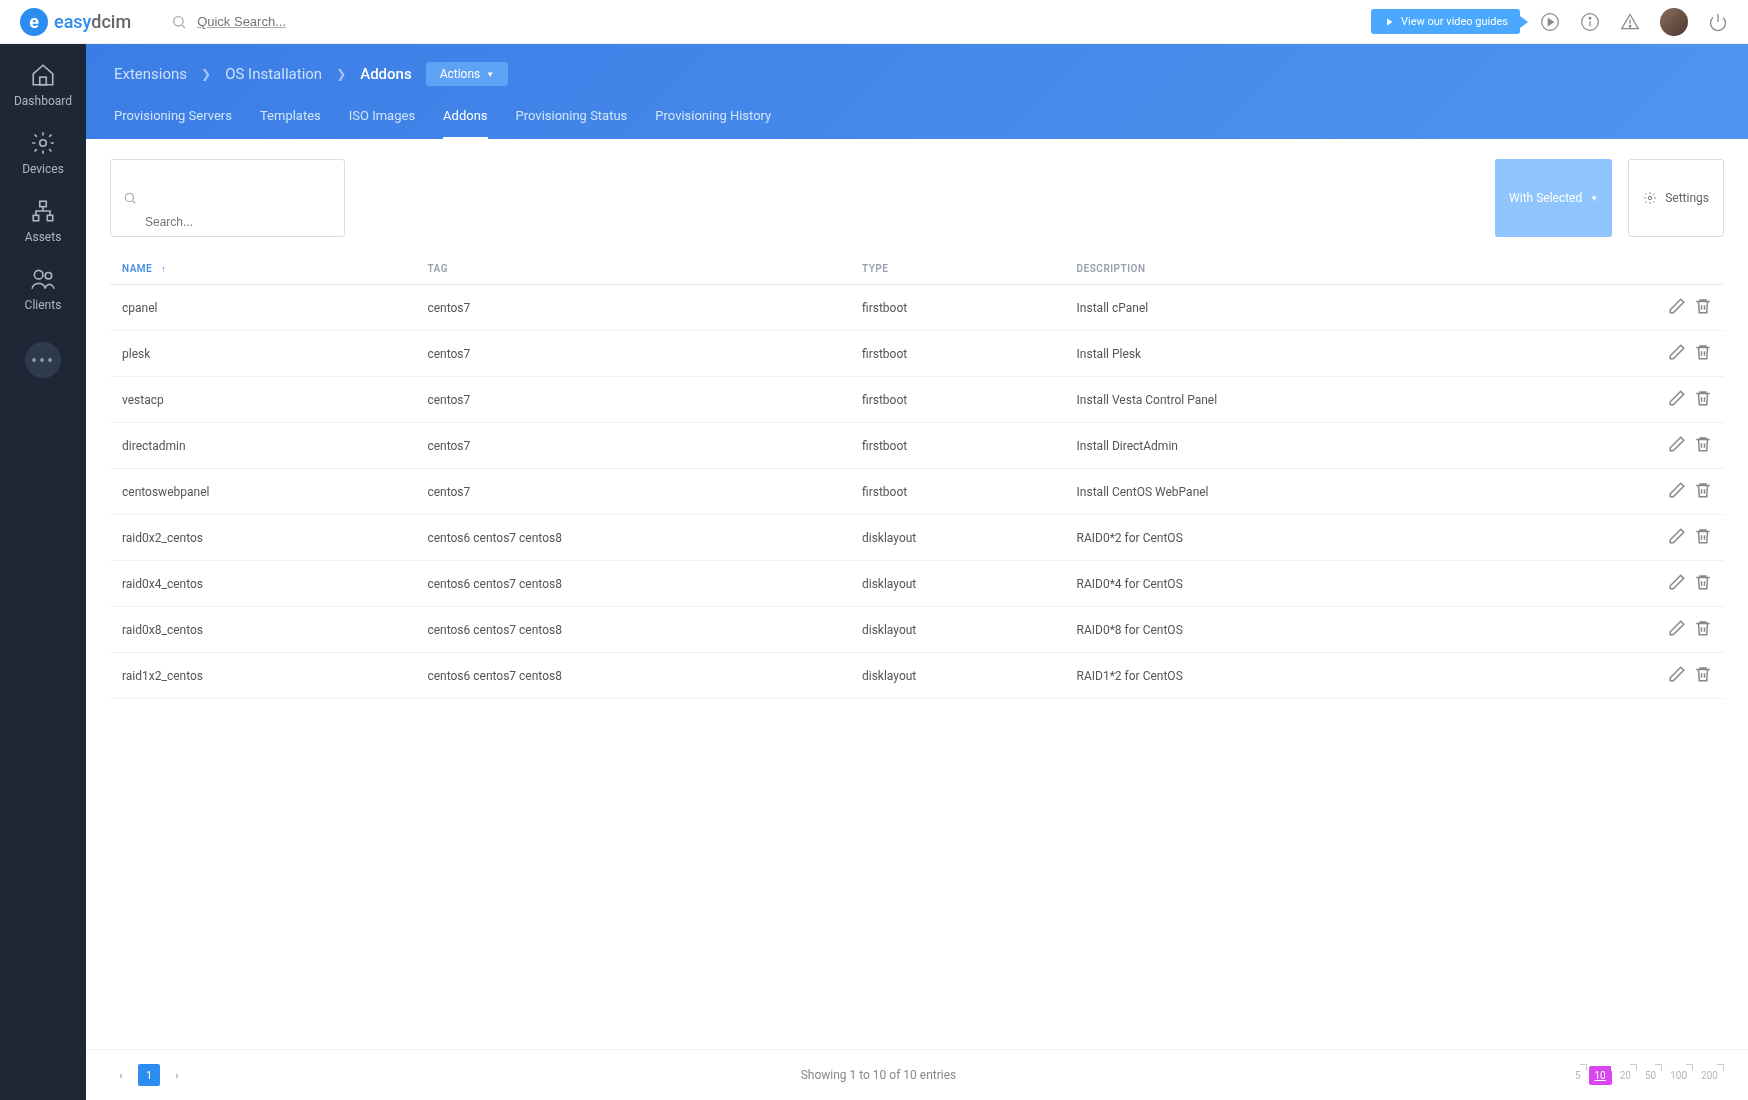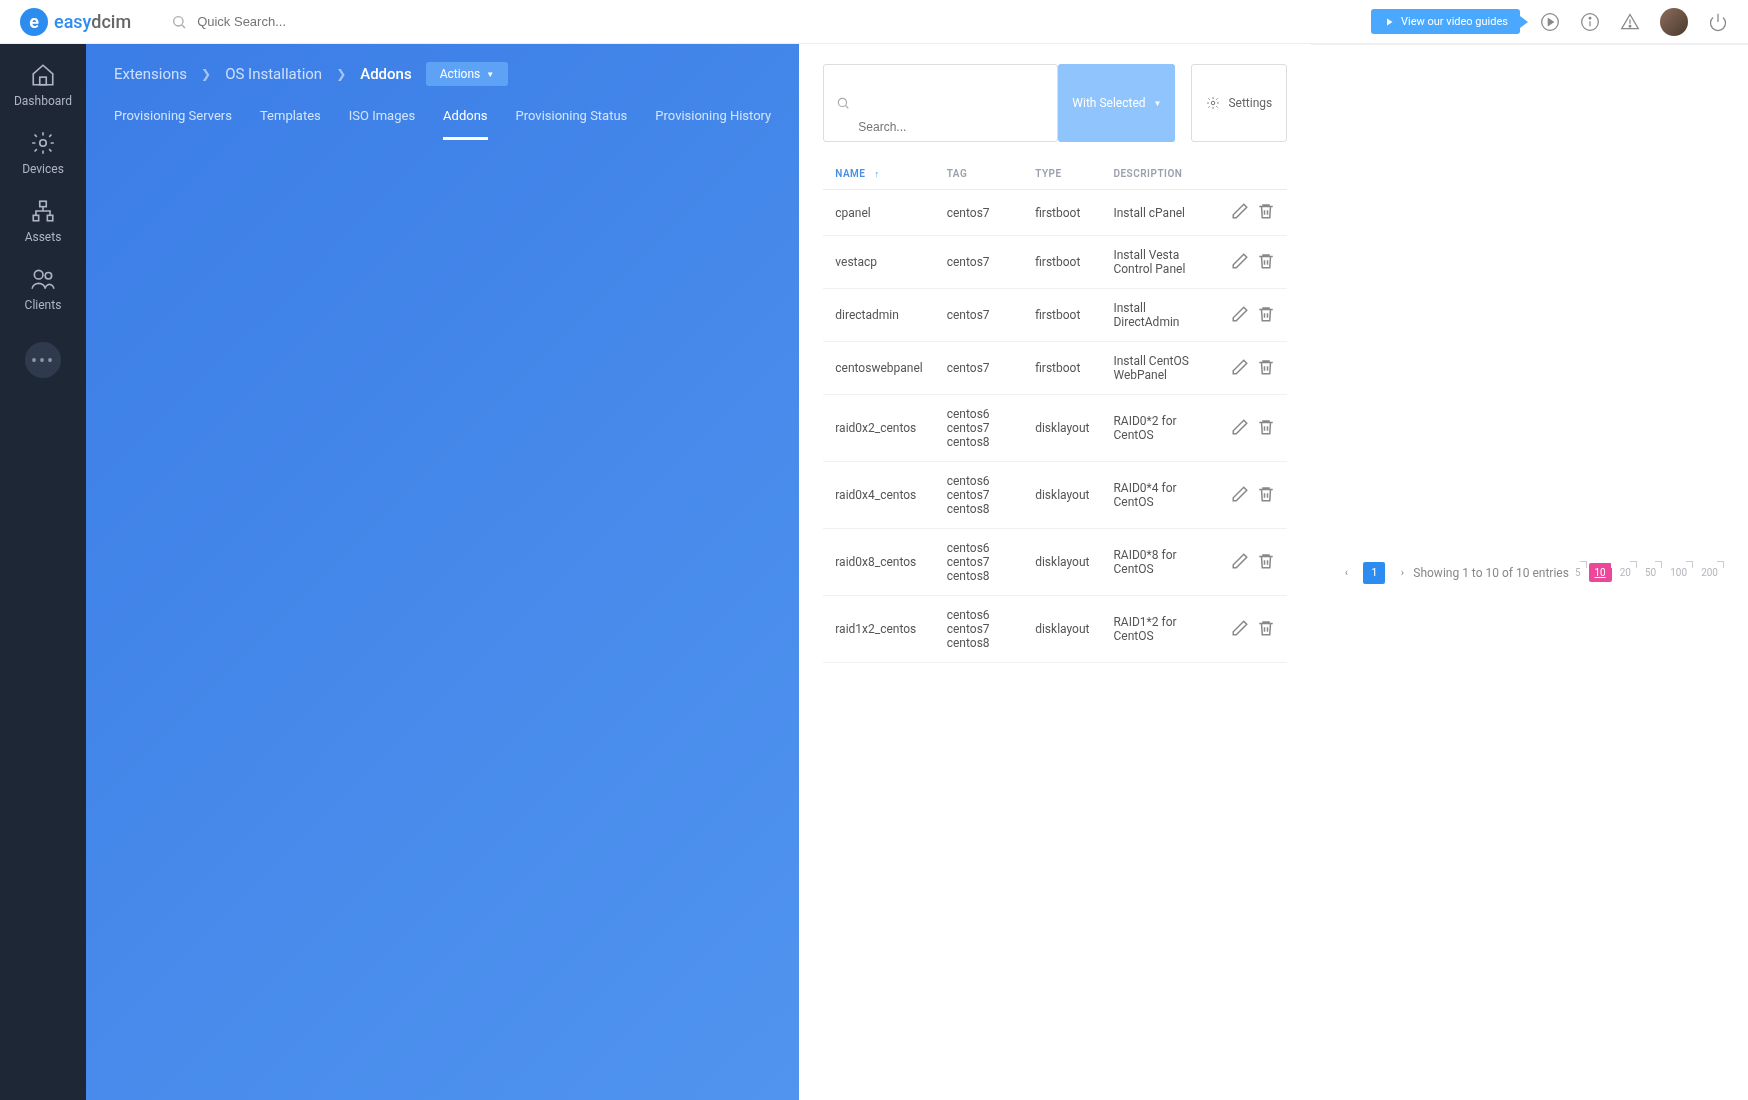--- a/index.html
+++ b/index.html
@@ -4,35 +4,35 @@
 <style>
 * { margin: 0; padding: 0; box-sizing: border-box; }
 body { font-family: -apple-system, BlinkMacSystemFont, "Segoe UI", Roboto, sans-serif; font-size: 13px; color: #333; background: #fff; }
 
 .topbar { height: 44px; display: flex; align-items: center; padding: 0 20px; border-bottom: 1px solid #eee; }
 .logo { display: flex; align-items: center; gap: 6px; margin-right: 40px; }
 .logo-icon { width: 28px; height: 28px; background: #2d8cf0; border-radius: 50%; display: flex; align-items: center; justify-content: center; color: #fff; font-weight: bold; font-size: 18px; }
 .logo-text { font-size: 18px; font-weight: 500; }
 .logo-easy { color: #2d8cf0; }
 .logo-dcim { color: #666; }
-.search-wrap { display: flex; align-items: center; gap: 10px; color: #aaa; flex: 1; }
+.search-wrap { display: flex; align-items: center; gap: 10px; color: #aaa; flex: 1; text-decoration: underline; }
 .search-wrap input { border: none; outline: none; font-size: 13px; color: #666; width: 300px; }
 .topbar-right { display: flex; align-items: center; gap: 20px; }
 .video-guide { background: #4aa8ff; color: #fff; padding: 6px 12px; border-radius: 3px; font-size: 11px; display: flex; align-items: center; gap: 6px; position: relative; }
 .video-guide::after { content: ''; position: absolute; right: -8px; top: 50%; transform: translateY(-50%); border-left: 8px solid #4aa8ff; border-top: 6px solid transparent; border-bottom: 6px solid transparent; }
 .top-icon { width: 20px; height: 20px; color: #888; cursor: pointer; display: flex; align-items: center; justify-content: center; }
 .avatar { width: 28px; height: 28px; border-radius: 50%; background: linear-gradient(135deg, #8a6d5c, #4a3a2e); }
 
 .layout { display: flex; height: calc(100vh - 44px); }
 .sidebar { width: 86px; background: #1e2736; display: flex; flex-direction: column; align-items: center; padding-top: 18px; gap: 22px; }
 .side-item { display: flex; flex-direction: column; align-items: center; gap: 6px; color: #aeb5c1; cursor: pointer; font-size: 12px; }
 .side-icon { width: 26px; height: 26px; display: flex; align-items: center; justify-content: center; }
 .side-more { width: 36px; height: 36px; border-radius: 50%; background: #2f3a4d; display: flex; align-items: center; justify-content: center; color: #8b94a6; margin-top: 8px; cursor: pointer; }
 
-.main { flex: 1; display: flex; overflow: hidden; }
+.main { flex: 1; display: flex; flex-direction: column; overflow: hidden; }
 .header { background: linear-gradient(135deg, #3b7de6, #5094ef); padding: 18px 28px 0; color: #fff; }
 .breadcrumb { display: flex; align-items: center; gap: 14px; font-size: 15px; margin-bottom: 22px; }
 .breadcrumb a { color: #cde0fb; text-decoration: none; }
 .breadcrumb .current { color: #fff; font-weight: 500; }
 .breadcrumb .sep { color: #a5c6f3; font-size: 12px; }
 .actions-btn { background: #5da2f5; color: #fff; padding: 5px 14px; border-radius: 3px; font-size: 12px; display: inline-flex; align-items: center; gap: 6px; cursor: pointer; }
 .tabs { display: flex; gap: 28px; font-size: 13px; }
 .tab { padding-bottom: 14px; color: #d2e4fb; cursor: pointer; }
 .tab.active { color: #fff; border-bottom: 3px solid #fff; margin-bottom: -1px; }
 
@@ -52,21 +52,21 @@
 .table td.actions { text-align: right; white-space: nowrap; }
 .row-action { display: inline-flex; width: 18px; height: 18px; color: #888; cursor: pointer; margin-left: 8px; }
 
 .footer { display: flex; align-items: center; justify-content: space-between; padding: 14px 24px; font-size: 12px; color: #888; border-top: 1px solid #f1f1f1; }
 .pagination { display: flex; align-items: center; gap: 6px; }
 .page-btn { width: 22px; height: 22px; display: flex; align-items: center; justify-content: center; border-radius: 2px; cursor: pointer; font-size: 11px; color: #888; }
 .page-btn.active { background: #2d8cf0; color: #fff; }
 .page-sizes { display: flex; gap: 2px; }
 .size-btn { padding: 4px 6px; font-size: 10px; color: #b2b6bd; cursor: pointer; border-radius: 2px; position: relative; }
 .size-btn::before { content: ''; position: absolute; top: -2px; right: 0; width: 6px; height: 6px; border-top: 1px solid #ccc; border-right: 1px solid #ccc; }
-.size-btn.active { background: #ec4899; color: #fff; text-decoration: underline; }
+.size-btn.active { background: #d946ef; color: #fff; text-decoration: underline; }
 .size-btn.active::before { border-color: #fff; }
 
 svg { width: 100%; height: 100%; }
 </style>
 </head>
 <body>
 
 <div class="topbar">
   <div class="logo">
     <div class="logo-icon">e</div>
@@ -242,20 +242,35 @@
                   <svg viewBox="0 0 24 24" fill="none" stroke="currentColor" stroke-width="2">
                     <path d="M17 3l4 4L7 21H3v-4L17 3z"></path>
                   </svg>
                 </span><span class="row-action">
                   <svg viewBox="0 0 24 24" fill="none" stroke="currentColor" stroke-width="2">
                     <path d="M3 6h18M8 6V4h8v2M6 6l1 15h10l1-15M10 11v6M14 11v6"></path>
                   </svg>
                 </span></td>
             </tr>
             <tr>
+              <td>plesk</td>
+              <td>centos7</td>
+              <td>firstboot</td>
+              <td>Install Plesk</td>
+              <td class="actions"><span class="row-action">
+                  <svg viewBox="0 0 24 24" fill="none" stroke="currentColor" stroke-width="2">
+                    <path d="M17 3l4 4L7 21H3v-4L17 3z"></path>
+                  </svg>
+                </span><span class="row-action">
+                  <svg viewBox="0 0 24 24" fill="none" stroke="currentColor" stroke-width="2">
+                    <path d="M3 6h18M8 6V4h8v2M6 6l1 15h10l1-15M10 11v6M14 11v6"></path>
+                  </svg>
+                </span></td>
+            </tr>
+            <tr>
               <td>vestacp</td>
               <td>centos7</td>
               <td>firstboot</td>
               <td>Install Vesta Control Panel</td>
               <td class="actions"><span class="row-action">
                   <svg viewBox="0 0 24 24" fill="none" stroke="currentColor" stroke-width="2">
                     <path d="M17 3l4 4L7 21H3v-4L17 3z"></path>
                   </svg>
                 </span><span class="row-action">
                   <svg viewBox="0 0 24 24" fill="none" stroke="currentColor" stroke-width="2">

